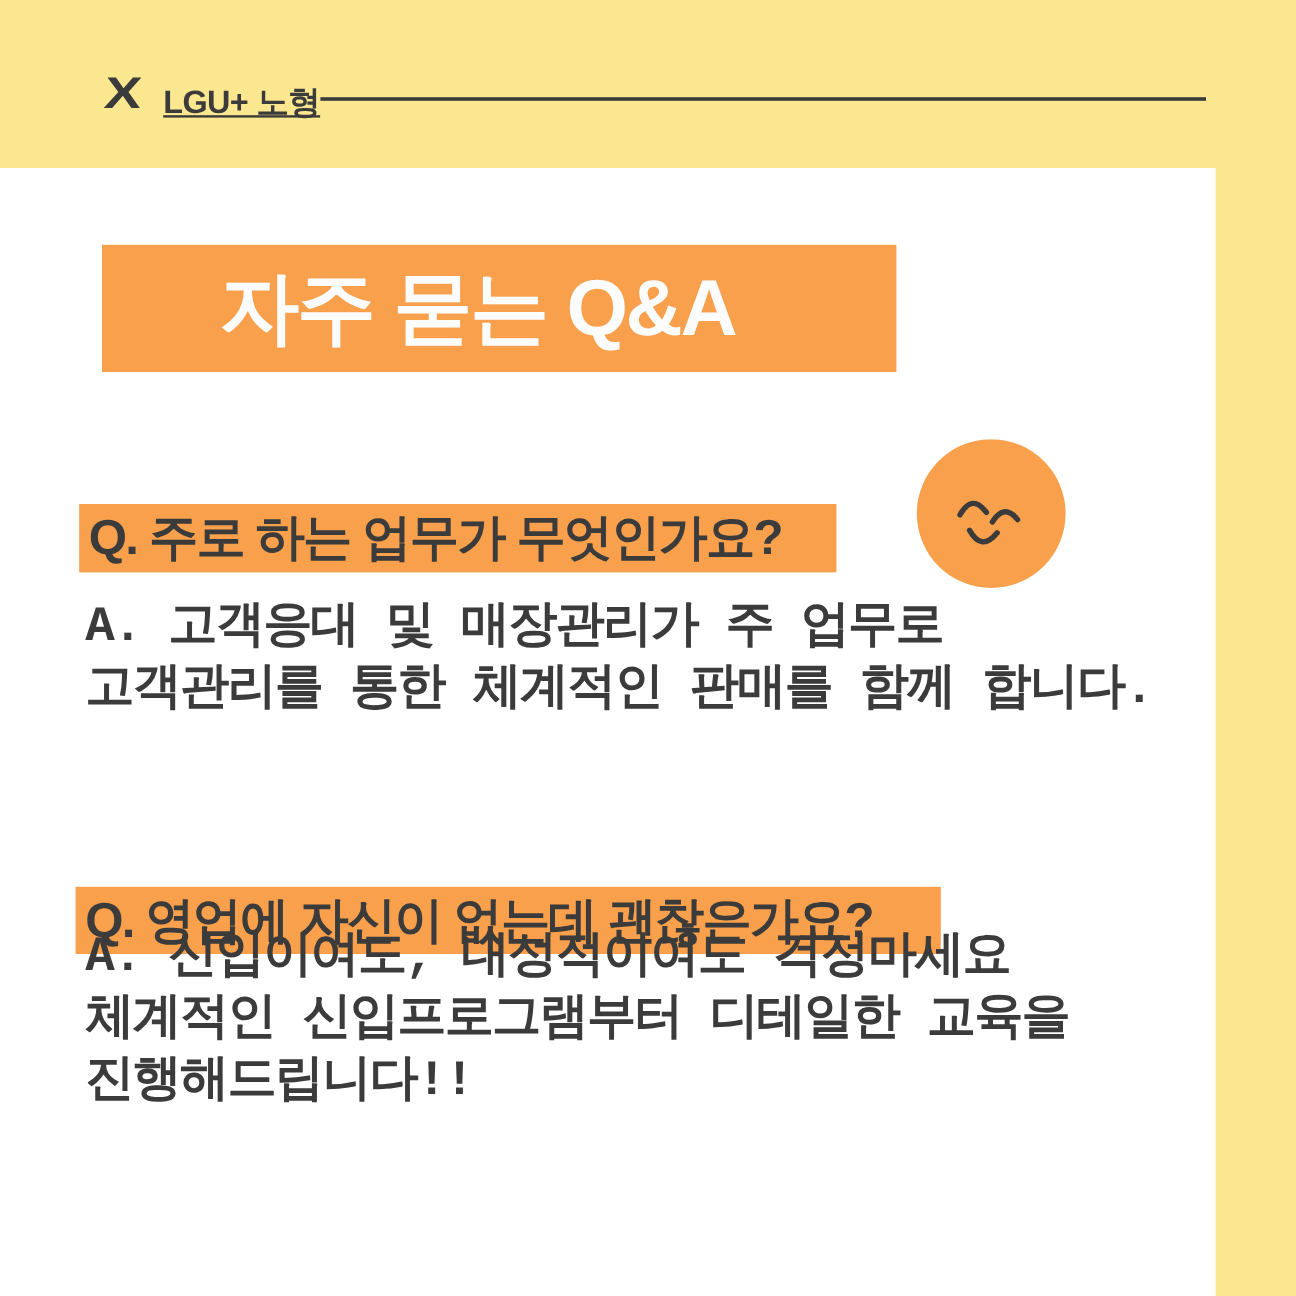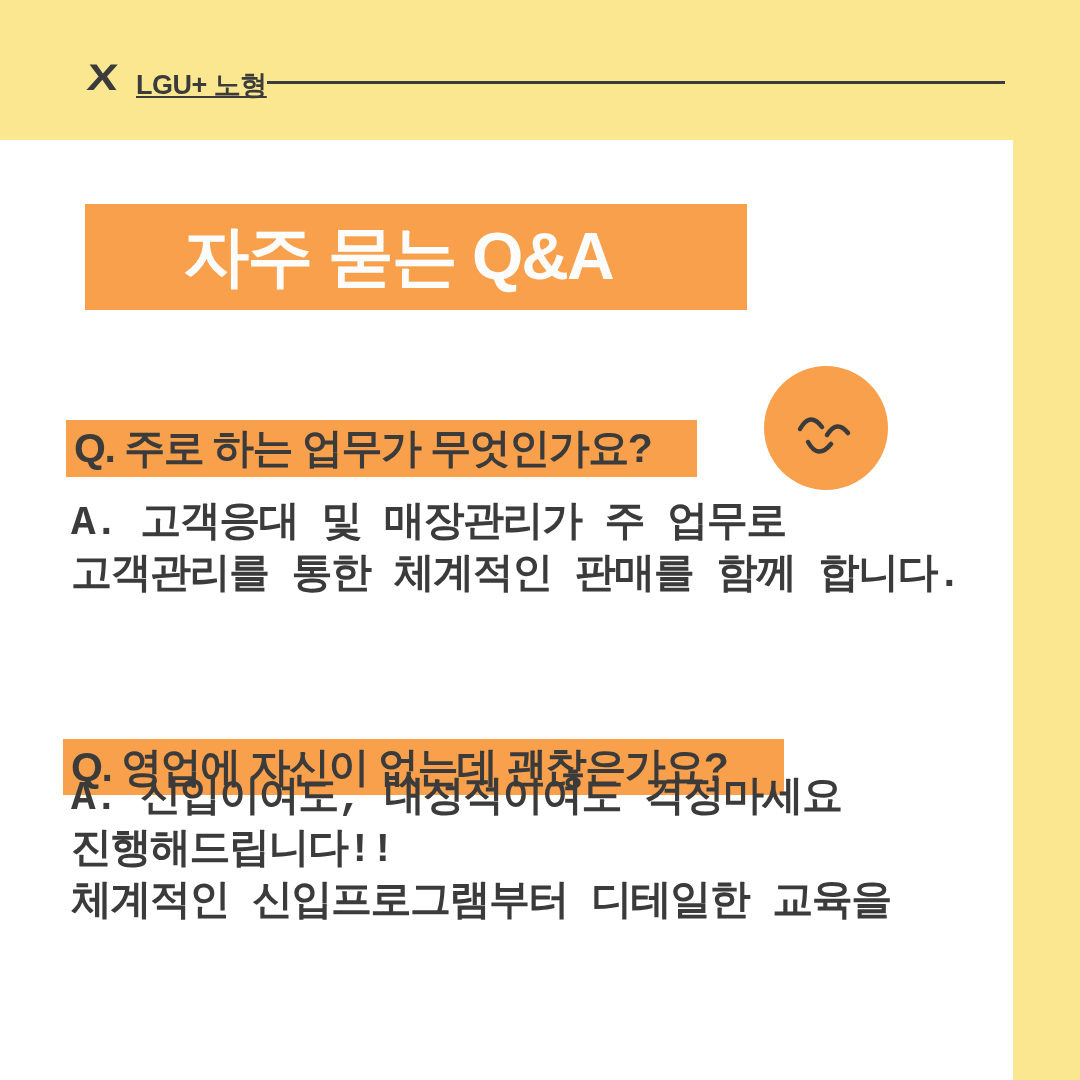--- a/index.html
+++ b/index.html
@@ -138,17 +138,17 @@
     <div>A. 고객응대 및 매장관리가 주 업무로</div>
     <div>고객관리를 통한 체계적인 판매를 함께 합니다.</div>
   </div>
 
   <div class="q-bar q2">
     <span>Q. 영업에 자신이 없는데 괜찮은가요?</span>
   </div>
 
   <div class="a-block a2">
     <div>A. 신입이여도, 내성적이여도 걱정마세요</div>
+    <div>체계적인 신입프로그램부터 디테일한 교육을</div>
     <div>진행해드립니다!!</div>
-    <div>체계적인 신입프로그램부터 디테일한 교육을</div>
   </div>
 
 </div>
 
 </body></html>

